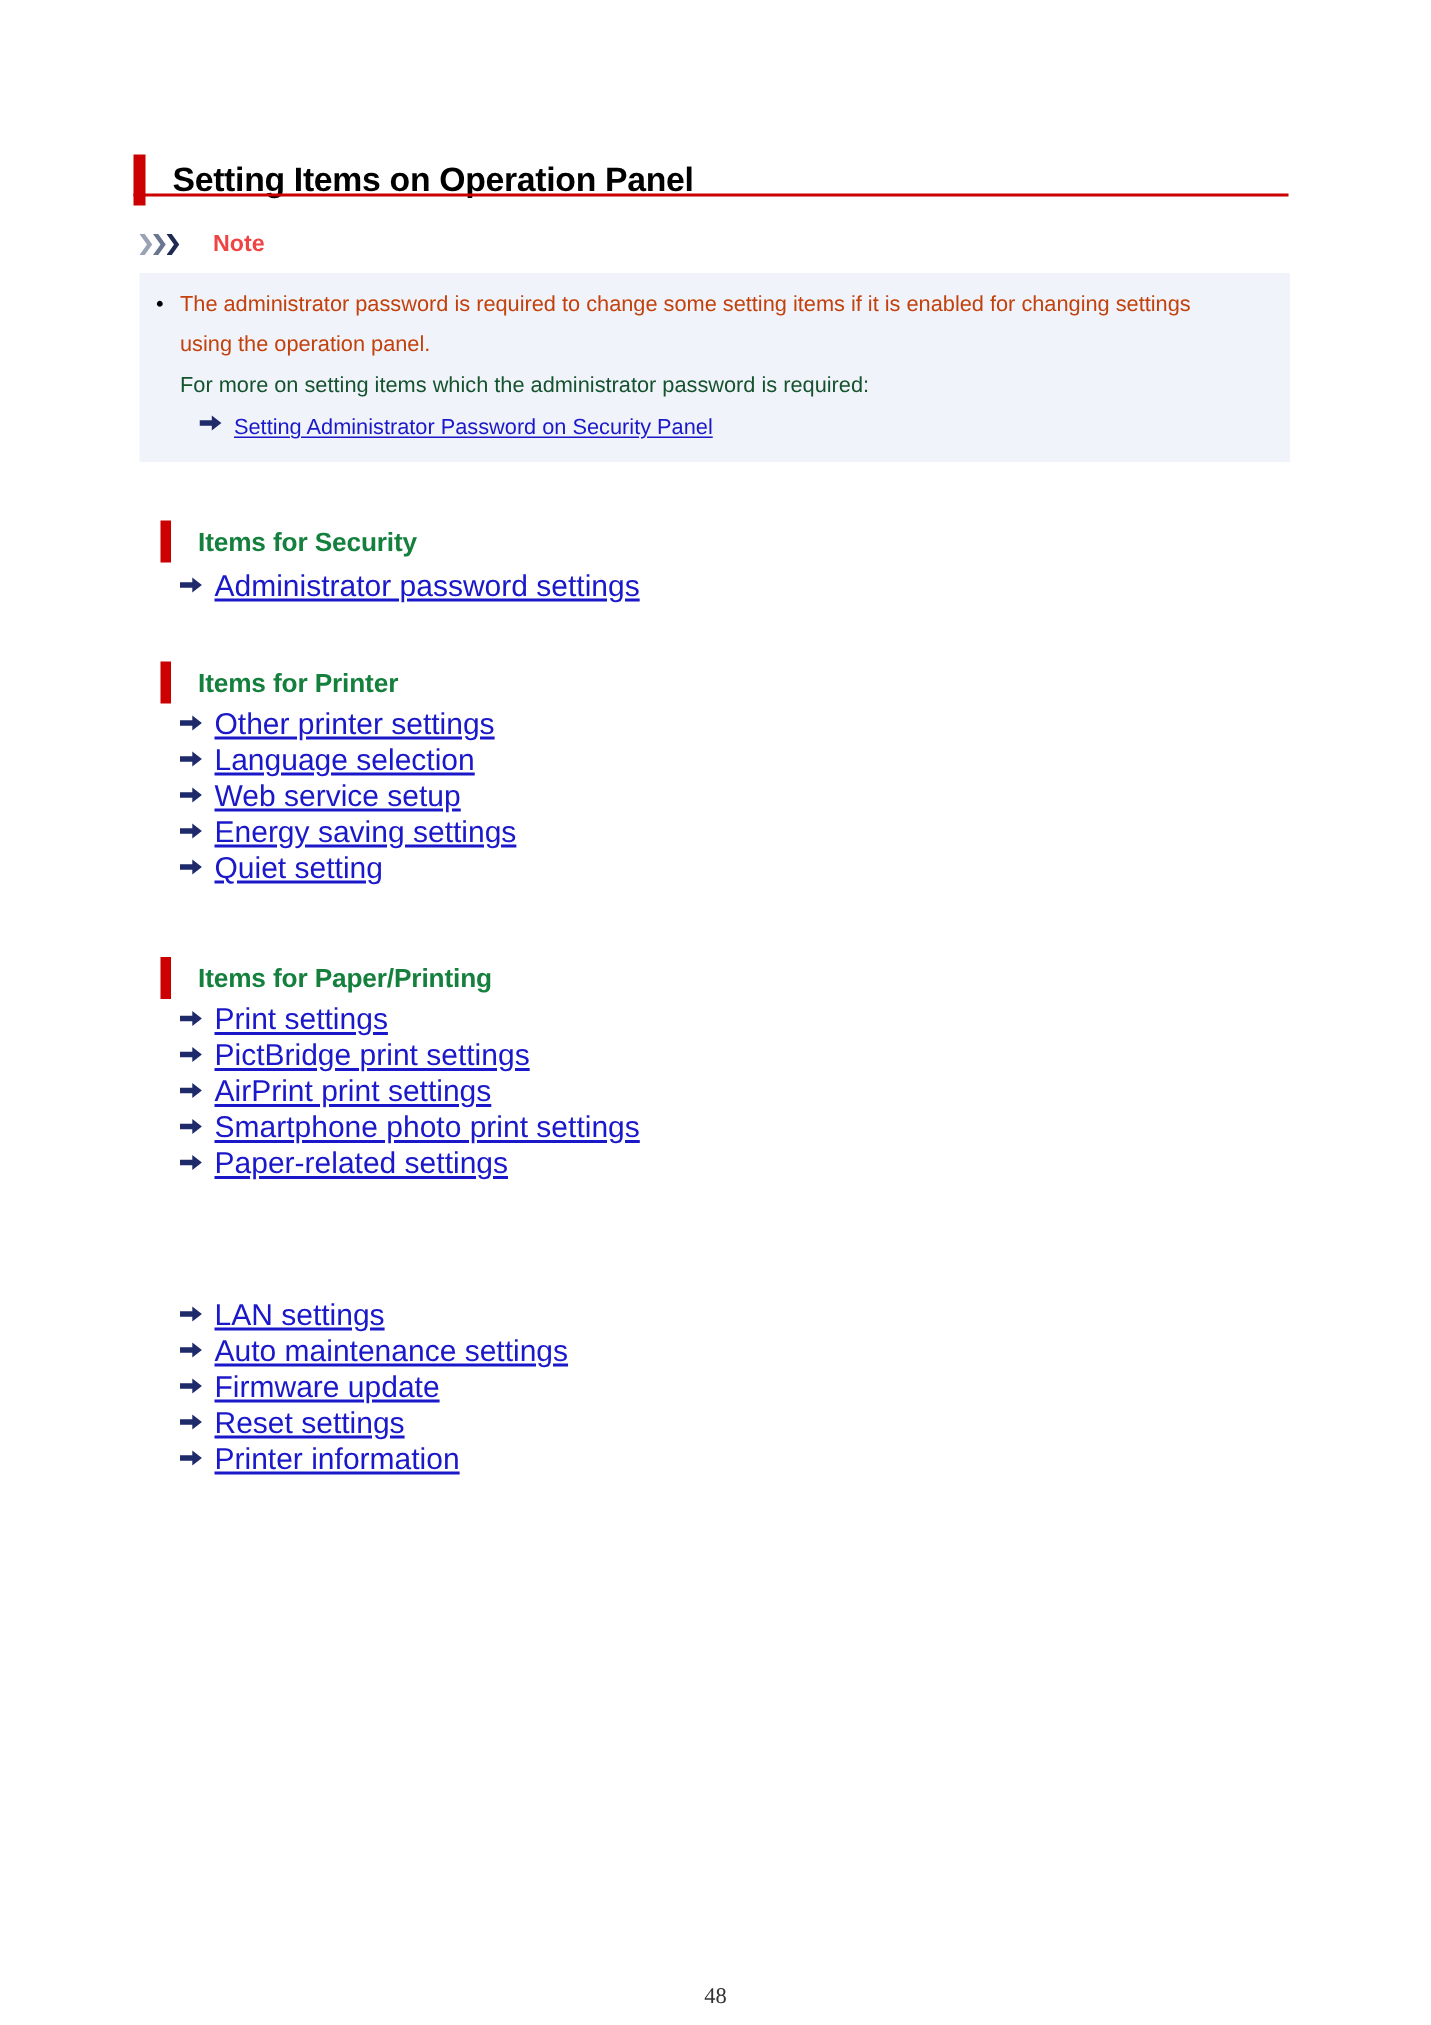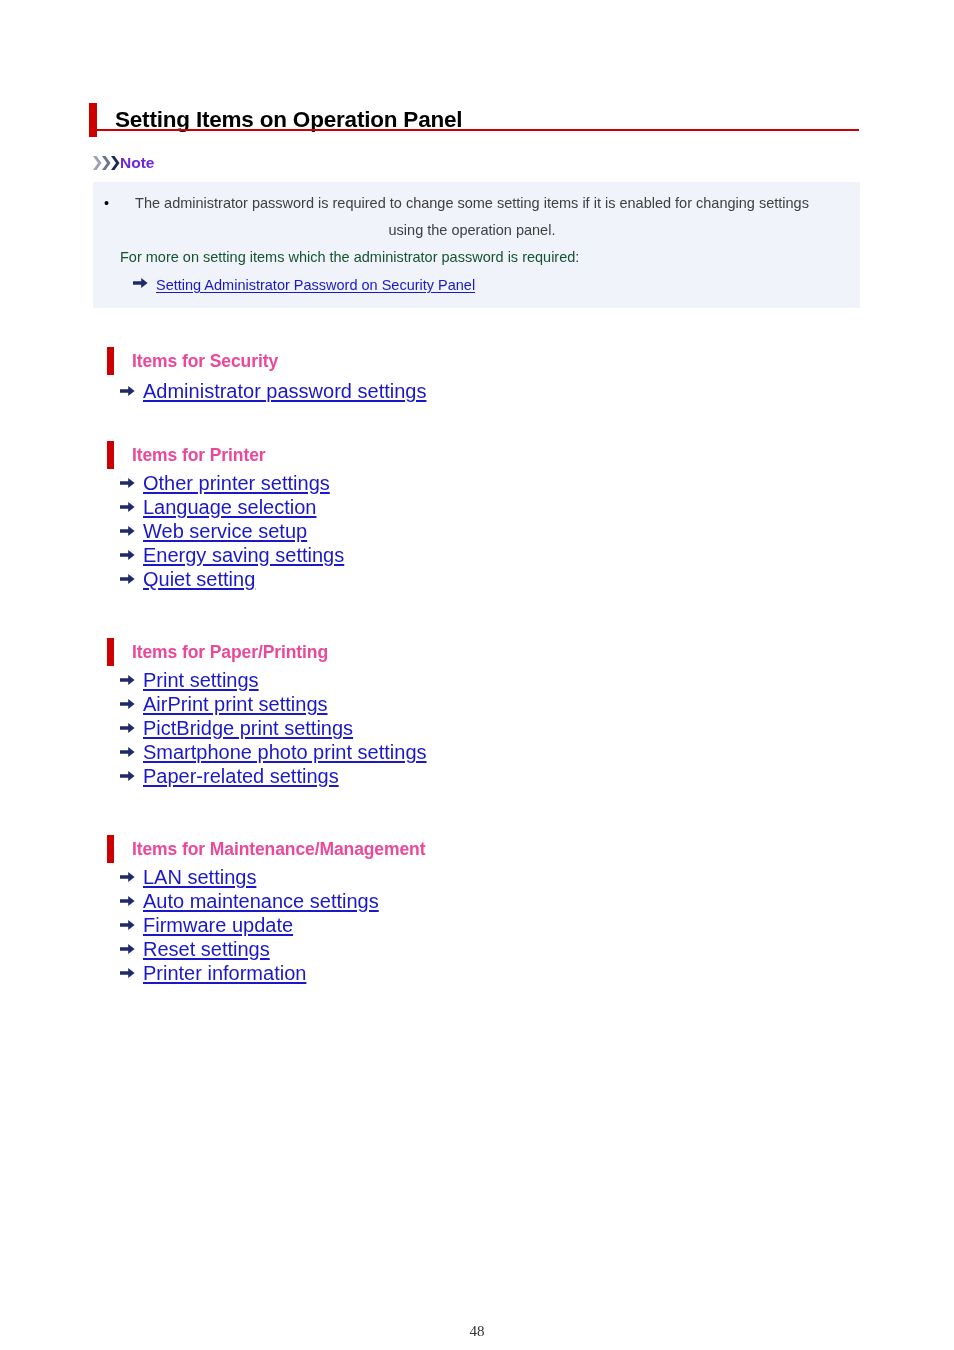--- a/index.html
+++ b/index.html
@@ -70,22 +70,22 @@
     height: 18px;
   }
   .chev {
     width: 9px;
     height: 16px;
     display: block;
   }
   .note-label {
     font-size: 15.5px;
     font-weight: bold;
-    margin-left: 0;
-    color: #6d28d9;
+    margin-left: 22px;
+    color: #ef4444;
     line-height: 16px;
   }
 
   
   .note-box {
     position: absolute;
     left: 93px;
     top: 182px;
     width: 767px;
     height: 126px;
@@ -102,22 +102,21 @@
     flex: 0 0 auto;
     width: 16px;
     font-size: 14.5px;
     line-height: 27px;
     color: #000000;
     text-align: left;
   }
   .note-text {
     font-size: 14.5px;
     line-height: 27px;
-    color: #404040;
-    text-align: center;
+    color: #c2410c;
   }
   .note-para2 {
     position: absolute;
     left: 27px;
     top: 62px;
     font-size: 14.5px;
     line-height: 27px;
     color: #14532d;
   }
   .note-link-row {
@@ -137,21 +136,21 @@
   .sec-accent {
     width: 7px;
     height: 28px;
     background: #cc0000;
     flex: 0 0 auto;
   }
   .sec-title {
     font-size: 17.5px;
     font-weight: bold;
     margin-left: 18px;
-    color: #ec4899;
+    color: #15803d;
     white-space: nowrap;
     letter-spacing: -0.1px;
   }
 
   
   .link-list {
     position: absolute;
     left: 120px;
   }
   .link-row {
@@ -308,52 +307,48 @@
         </svg>
       </span>
       <a class="doc-link">Print settings</a>
     </div>
     <div class="link-row">
       <span class="arrow-icon">
         <svg viewBox="0 0 15 12" xmlns="http://www.w3.org/2000/svg" aria-hidden="true">
           <path d="M0 4.2 H8.2 V1.0 L14.6 6.0 L8.2 11.0 V7.8 H0 Z" fill="#1f2a6b"></path>
         </svg>
       </span>
+      <a class="doc-link">PictBridge print settings</a>
+    </div>
+    <div class="link-row">
+      <span class="arrow-icon">
+        <svg viewBox="0 0 15 12" xmlns="http://www.w3.org/2000/svg" aria-hidden="true">
+          <path d="M0 4.2 H8.2 V1.0 L14.6 6.0 L8.2 11.0 V7.8 H0 Z" fill="#1f2a6b"></path>
+        </svg>
+      </span>
       <a class="doc-link">AirPrint print settings</a>
     </div>
     <div class="link-row">
       <span class="arrow-icon">
         <svg viewBox="0 0 15 12" xmlns="http://www.w3.org/2000/svg" aria-hidden="true">
           <path d="M0 4.2 H8.2 V1.0 L14.6 6.0 L8.2 11.0 V7.8 H0 Z" fill="#1f2a6b"></path>
         </svg>
       </span>
-      <a class="doc-link">PictBridge print settings</a>
-    </div>
-    <div class="link-row">
-      <span class="arrow-icon">
-        <svg viewBox="0 0 15 12" xmlns="http://www.w3.org/2000/svg" aria-hidden="true">
-          <path d="M0 4.2 H8.2 V1.0 L14.6 6.0 L8.2 11.0 V7.8 H0 Z" fill="#1f2a6b"></path>
-        </svg>
-      </span>
       <a class="doc-link">Smartphone photo print settings</a>
     </div>
     <div class="link-row">
       <span class="arrow-icon">
         <svg viewBox="0 0 15 12" xmlns="http://www.w3.org/2000/svg" aria-hidden="true">
           <path d="M0 4.2 H8.2 V1.0 L14.6 6.0 L8.2 11.0 V7.8 H0 Z" fill="#1f2a6b"></path>
         </svg>
       </span>
       <a class="doc-link">Paper-related settings</a>
     </div>
   </div>
 
-  <div class="section-head" style="left:107px; top:824px;">
-    <div class="sec-accent"></div>
-    <h2 class="sec-title">Items for Maintenance/Management</h2>
-  </div>
   <div class="link-list" style="top:867px;">
     <div class="link-row">
       <span class="arrow-icon">
         <svg viewBox="0 0 15 12" xmlns="http://www.w3.org/2000/svg" aria-hidden="true">
           <path d="M0 4.2 H8.2 V1.0 L14.6 6.0 L8.2 11.0 V7.8 H0 Z" fill="#1f2a6b"></path>
         </svg>
       </span>
       <a class="doc-link">LAN settings</a>
     </div>
     <div class="link-row">

